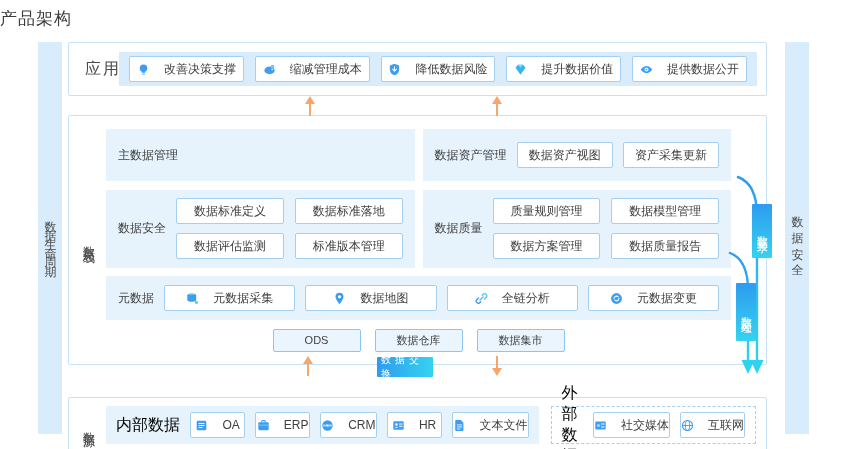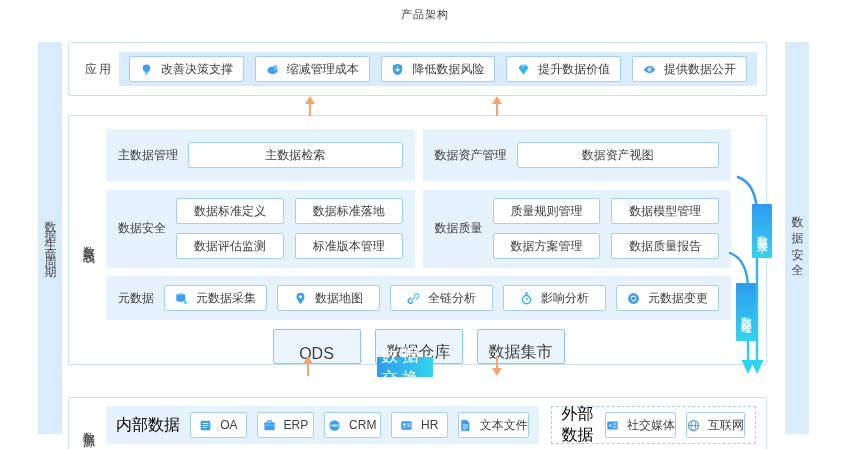--- a/index.html
+++ b/index.html
@@ -1,58 +1,58 @@
 <!DOCTYPE html>
 <html><head>
 <meta charset="utf-8">
 <style>
   html,body{margin:0;padding:0;background:#fff;}
   body{font-family:"Liberation Sans","DejaVu Sans",sans-serif;}
   #stage{position:relative;width:850px;height:449px;background:#fff;overflow:hidden;}
-  .title{position:absolute;top:7px;left:0;right:0;text-align:center;font-size:11px;color:#3c3c3c;letter-spacing:1px;}
+  .title{position:absolute;top:7px;left:0;right:0;text-align:left;font-size:17px;color:#3c3c3c;letter-spacing:1px;}
   
   .vbar{position:absolute;top:42px;width:24px;height:392px;background:#D9ECFB;display:flex;align-items:center;justify-content:center;}
   .vbar .vtext{writing-mode:vertical-lr;font-size:12px;color:#4a4a4a;letter-spacing:9px;}
   #lifecycle-bar{left:38px;}
   #security-bar{left:785px;}
   #security-bar .vtext{letter-spacing:16px;}
   
   .section{position:absolute;left:68px;width:699px;border:1px solid #C7E1F6;background:#fff;border-radius:2px;box-sizing:border-box;}
   #app-section{top:42px;height:54px;}
   #bus-section{top:115px;height:250px;}
   #source-section{top:377px;height:56px;margin-top:20px;}
-  .sec-label{position:absolute;left:16px;top:50%;transform:translateY(-50%);font-size:12px;color:#4a4a4a;letter-spacing:2px;white-space:nowrap;}
+  .sec-label{position:absolute;left:16px;top:50%;transform:translateY(-50%);font-size:16px;color:#4a4a4a;letter-spacing:2px;white-space:nowrap;}
   .sec-label-v{position:absolute;left:11px;top:50%;transform:translateY(-50%);writing-mode:vertical-lr;font-size:12px;color:#4a4a4a;letter-spacing:2px;}
   
   .app-strip{position:absolute;left:50px;right:9px;top:9px;bottom:9px;background:#D9ECFB;display:flex;align-items:center;gap:11px;padding:0 10px;box-sizing:border-box;}
-  .btn{background:#fff;border:1px solid #A5CFF0;border-radius:2px;height:26px;display:flex;align-items:center;justify-content:center;gap:8px;font-size:12px;color:#3f3f3f;flex:1;white-space:nowrap;cursor:pointer;box-sizing:border-box;}
+  .btn{background:#fff;border:1px solid #A5CFF0;border-radius:2px;height:26px;display:flex;align-items:center;justify-content:center;gap:14px;font-size:12px;color:#3f3f3f;flex:1;white-space:nowrap;cursor:pointer;box-sizing:border-box;}
   .btn svg{width:13px;height:13px;flex:0 0 auto;}
   
   .bus-content{position:absolute;left:37px;right:35px;top:13px;bottom:12px;display:flex;flex-direction:column;justify-content:space-between;}
   .bus-row{display:flex;gap:8px;}
   .group{background:#E7F3FC;display:flex;align-items:center;gap:10px;padding:0 12px;flex:1;box-sizing:border-box;}
   .group .g-label{font-size:12px;color:#3f3f3f;white-space:nowrap;flex:0 0 auto;}
   .row1{height:52px;}
   .row2{height:78px;}
   .row3{height:44px;}
   .row4{height:23px;display:flex;justify-content:center;gap:14px;}
   .grid2{flex:1;display:grid;grid-template-columns:1fr 1fr;gap:9px 11px;text-align:right;}
   .grid2 .btn{height:26px;}
-  .storage-box{width:88px;height:35px;background:#EAF5FE;border:1px solid #8CC6EF;border-radius:2px;display:flex;align-items:flex-end;justify-content:center;font-size:16px;color:#3f3f3f;box-sizing:border-box;}
+  .storage-box{width:88px;height:23px;background:#EAF5FE;border:1px solid #8CC6EF;border-radius:2px;display:flex;align-items:center;justify-content:center;font-size:11px;color:#3f3f3f;box-sizing:border-box;}
   
   .source-content{position:absolute;left:37px;right:10px;top:8px;bottom:8px;display:flex;gap:12px;}
   .internal-group{flex:2.25;background:#E7F3FC;display:flex;align-items:center;gap:10px;padding:0 10px;box-sizing:border-box;}
   .external-group{flex:1;background:#fff;border:1px dashed #A9CFEE;display:flex;align-items:center;gap:10px;padding:0 10px;box-sizing:border-box;}
   
   .oarrow{position:absolute;width:12px;z-index:8;}
   .oarrow .head-up{width:0;height:0;border-left:5px solid transparent;border-right:5px solid transparent;border-bottom:8px solid #F6A56B;margin:0 auto;}
   .oarrow .head-down{width:0;height:0;border-left:5px solid transparent;border-right:5px solid transparent;border-top:8px solid #F6A56B;margin:0 auto;}
   .oarrow .stem{width:2px;height:12px;background:#F6A56B;margin:0 auto;}
   
-  .flow-badge-h{position:absolute;left:377px;top:357px;width:56px;height:20px;background:linear-gradient(90deg,#2E9BF0,#35D3EF);color:#fff;font-size:17px;letter-spacing:4px;display:flex;align-items:center;justify-content:center;padding-left:4px;box-sizing:border-box;z-index:10;border-radius:1px;}
+  .flow-badge-h{position:absolute;left:377px;top:357px;width:56px;height:20px;background:linear-gradient(90deg,#2E9BF0,#35D3EF);color:#fff;font-size:10px;letter-spacing:4px;display:flex;align-items:center;justify-content:center;padding-left:4px;box-sizing:border-box;z-index:10;border-radius:1px;}
   .flow-badge-v{position:absolute;width:20px;background:linear-gradient(180deg,#2E9BF0,#35D3EF);color:#fff;display:flex;align-items:center;justify-content:center;z-index:10;border-radius:1px;}
   .flow-badge-v .vtext{writing-mode:vertical-lr;font-size:11px;letter-spacing:2px;}
   #share-badge{left:752px;top:204px;height:54px;}
   #process-badge{left:736px;top:283px;height:58px;}
   #curves{position:absolute;left:700px;top:150px;width:92px;height:240px;z-index:6;pointer-events:none;}
 </style>
 </head>
 <body>
 
 <div id="stage">
@@ -119,28 +119,28 @@
       <div class="stem"></div>
     </div>
 
   <div class="section" id="bus-section">
     <span class="sec-label-v">数据总线</span>
     <div class="bus-content">
 
       <div class="bus-row row1">
         <div class="group">
           <span class="g-label">主数据管理</span>
-          <div class="btn">
-              <span>主数据检索</span>
+        </div>
+        <div class="group">
+          <span class="g-label">数据资产管理</span>
+          <div class="btn">
+              <span>数据资产视图</span>
             </div>
-        </div>
-        <div class="group">
-          <span class="g-label">数据资产管理</span>
-          <div class="btn">
-              <span>数据资产视图</span>
+          <div class="btn">
+              <span>资产采集更新</span>
             </div>
         </div>
       </div>
 
       <div class="bus-row row2">
         <div class="group">
           <span class="g-label">数据安全</span>
           <div class="grid2">
             <div class="btn">
                 <span>数据标准定义</span>
@@ -193,28 +193,20 @@
               </svg>
             <span>数据地图</span>
           </div>
           <div class="btn">
             <svg viewBox="0 0 14 14">
                 <path d="M5.2 8.8l3.6-3.6" stroke="#35B5F0" stroke-width="1.3" stroke-linecap="round"></path>
                 <path d="M6.2 10.4l-1.3 1.3a2.3 2.3 0 0 1-3.2-3.2l2-2" stroke="#3E9DF0" stroke-width="1.5" fill="none" stroke-linecap="round"></path>
                 <path d="M7.8 3.6l1.3-1.3a2.3 2.3 0 0 1 3.2 3.2l-2 2" stroke="#5FC6F3" stroke-width="1.5" fill="none" stroke-linecap="round"></path>
               </svg>
             <span>全链分析</span>
-          </div>
-          <div class="btn">
-            <svg viewBox="0 0 14 14">
-                <circle cx="7" cy="8.2" r="4.4" fill="none" stroke="#35B5F0" stroke-width="1.5"></circle>
-                <path d="M5.6 1.2h2.8M7 1.2v2" stroke="#3E9DF0" stroke-width="1.4" stroke-linecap="round"></path>
-                <path d="M7 8.2l1.8-1.8" stroke="#3E9DF0" stroke-width="1.2" stroke-linecap="round"></path>
-              </svg>
-            <span>影响分析</span>
           </div>
           <div class="btn">
             <svg viewBox="0 0 14 14">
                 <circle cx="7" cy="7" r="5.8" fill="#3E9DF0"></circle>
                 <path d="M4.4 7a2.6 2.6 0 0 1 4.6-1.6m.6 1.6a2.6 2.6 0 0 1-4.6 1.6" stroke="#fff" stroke-width="1.1" fill="none" stroke-linecap="round"></path>
               </svg>
             <span>元数据变更</span>
           </div>
         </div>
       </div>

